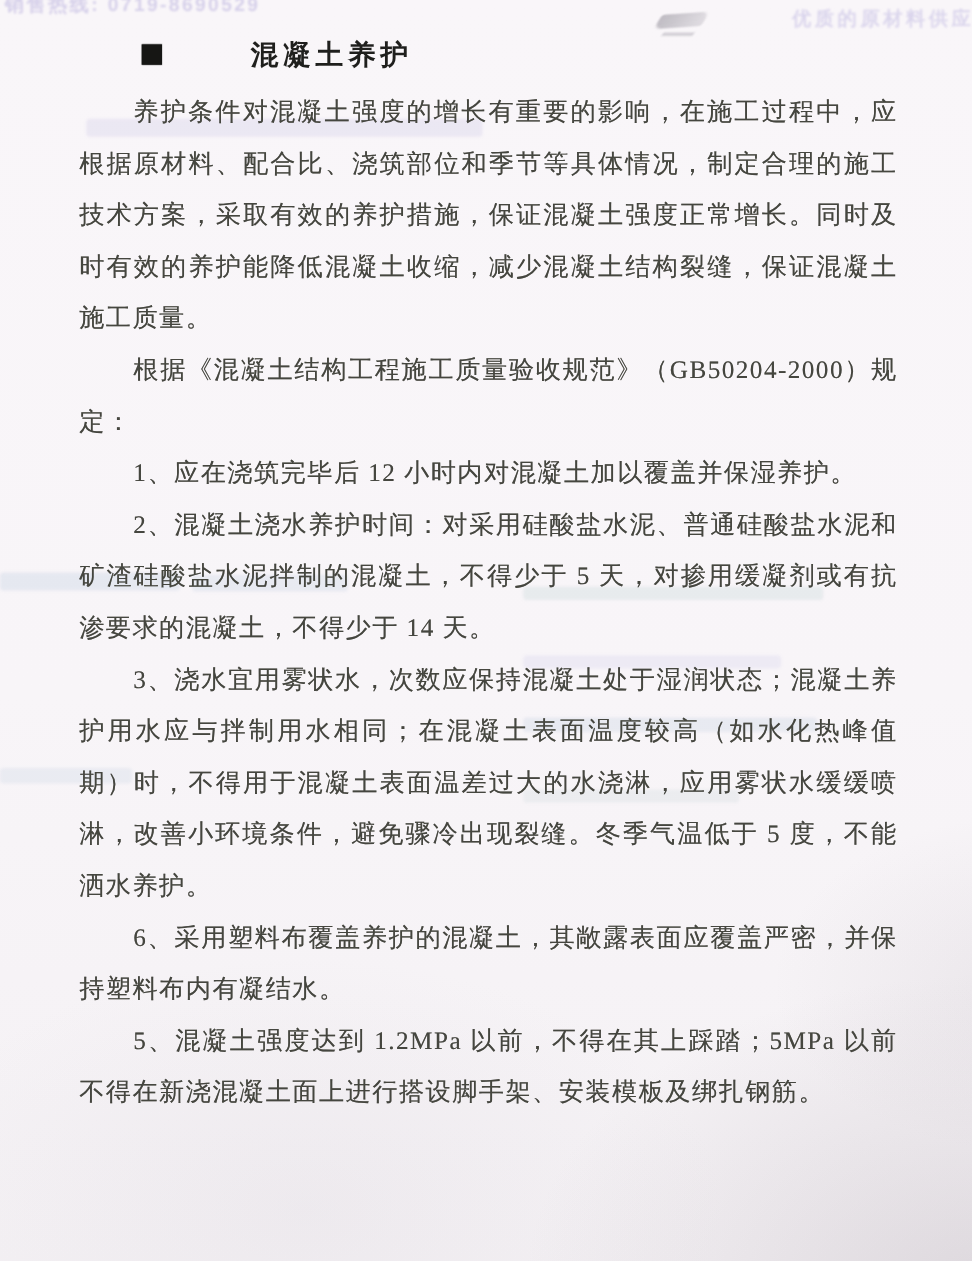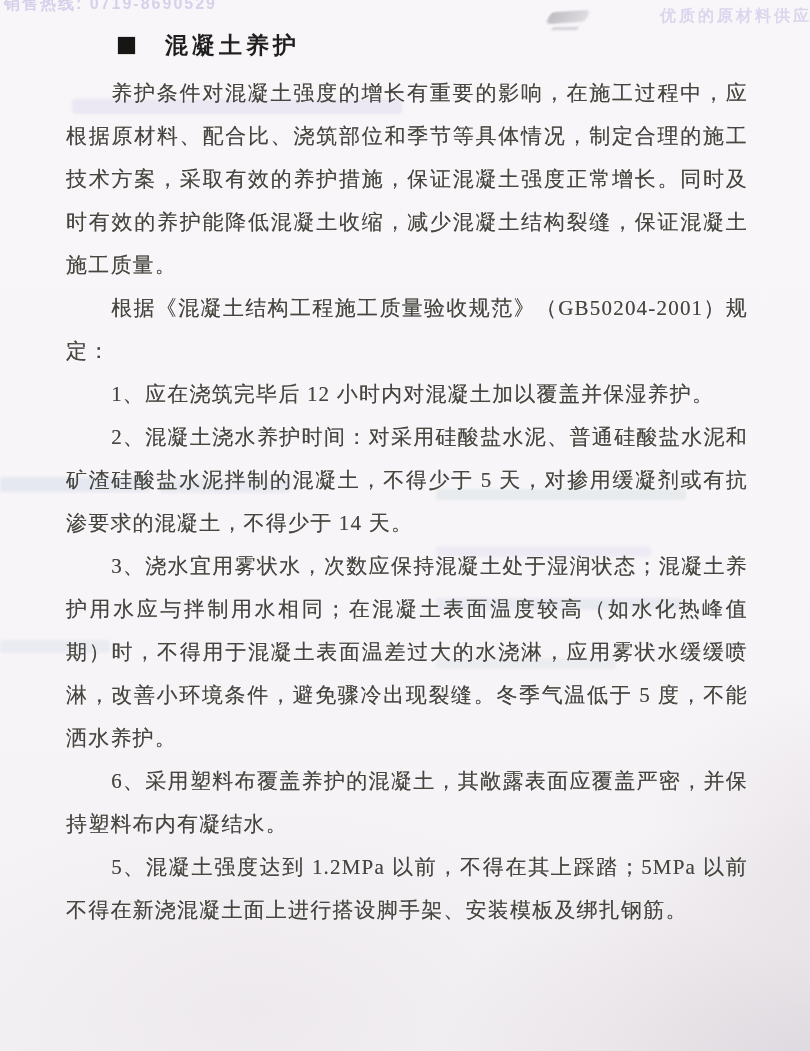--- a/index.html
+++ b/index.html
@@ -81,20 +81,21 @@
     height: 17px;
     background: #161614;
     margin-right: 30px;
     box-shadow: 0 0 1px rgba(0,0,0,0.6);
   }
   .heading-title {
     font-size: 23px;
     font-weight: bold;
     letter-spacing: 4px;
     color: #1f1f1d;
+    margin-left: 44px;
   }
 
   
   .doc-body {
     position: absolute;
     left: 66px;
     top: 72px;
     width: 682px;
     color: #45463f;
   }
@@ -127,21 +128,21 @@
   <div class="bleed bleed-7"></div>
   <div class="bleed bleed-8"></div>
 
   <div class="heading">
     <span class="bullet-square"></span>
     <span class="heading-title">混凝土养护</span>
   </div>
 
   <div class="doc-body">
     <p>养护条件对混凝土强度的增长有重要的影响，在施工过程中，应根据原材料、配合比、浇筑部位和季节等具体情况，制定合理的施工技术方案，采取有效的养护措施，保证混凝土强度正常增长。同时及时有效的养护能降低混凝土收缩，减少混凝土结构裂缝，保证混凝土施工质量。</p>
-    <p>根据《混凝土结构工程施工质量验收规范》（GB50204-2001）规定：</p>
+    <p>根据《混凝土结构工程施工质量验收规范》（GB50204-2000）规定：</p>
     <p>1、应在浇筑完毕后 12 小时内对混凝土加以覆盖并保湿养护。</p>
     <p>2、混凝土浇水养护时间：对采用硅酸盐水泥、普通硅酸盐水泥和矿渣硅酸盐水泥拌制的混凝土，不得少于 5 天，对掺用缓凝剂或有抗渗要求的混凝土，不得少于 14 天。</p>
     <p>3、浇水宜用雾状水，次数应保持混凝土处于湿润状态；混凝土养护用水应与拌制用水相同；在混凝土表面温度较高（如水化热峰值期）时，不得用于混凝土表面温差过大的水浇淋，应用雾状水缓缓喷淋，改善小环境条件，避免骤冷出现裂缝。冬季气温低于 5 度，不能洒水养护。</p>
     <p>6、采用塑料布覆盖养护的混凝土，其敞露表面应覆盖严密，并保持塑料布内有凝结水。</p>
     <p>5、混凝土强度达到 1.2MPa 以前，不得在其上踩踏；5MPa 以前不得在新浇混凝土面上进行搭设脚手架、安装模板及绑扎钢筋。</p>
   </div>
 
 </div>
 
 </body></html>

